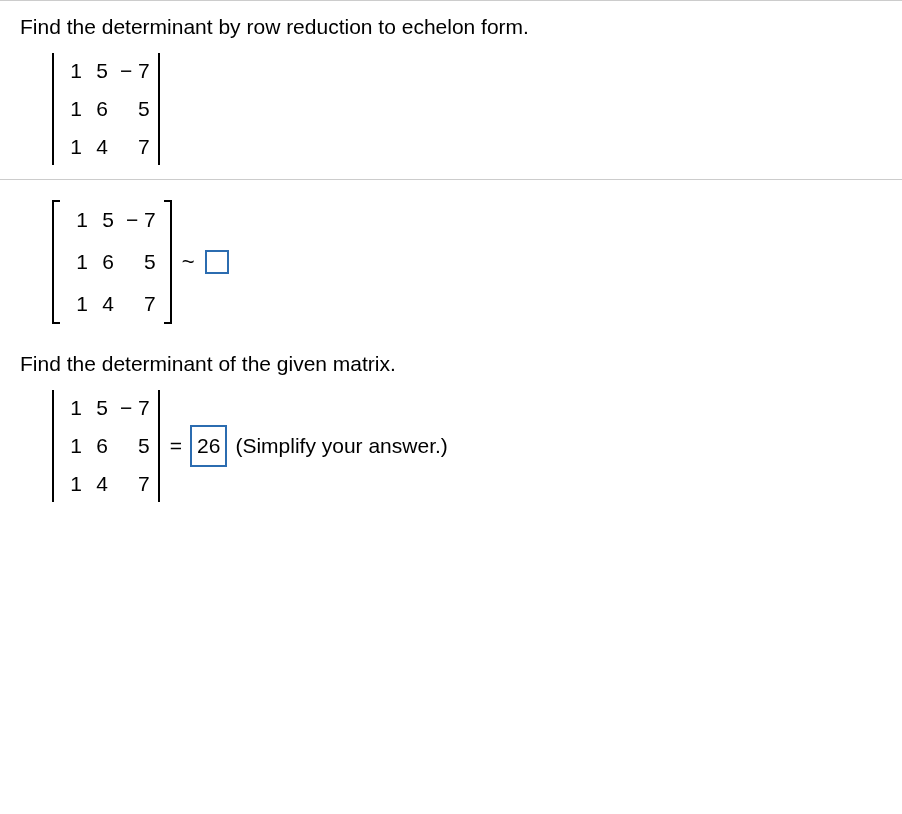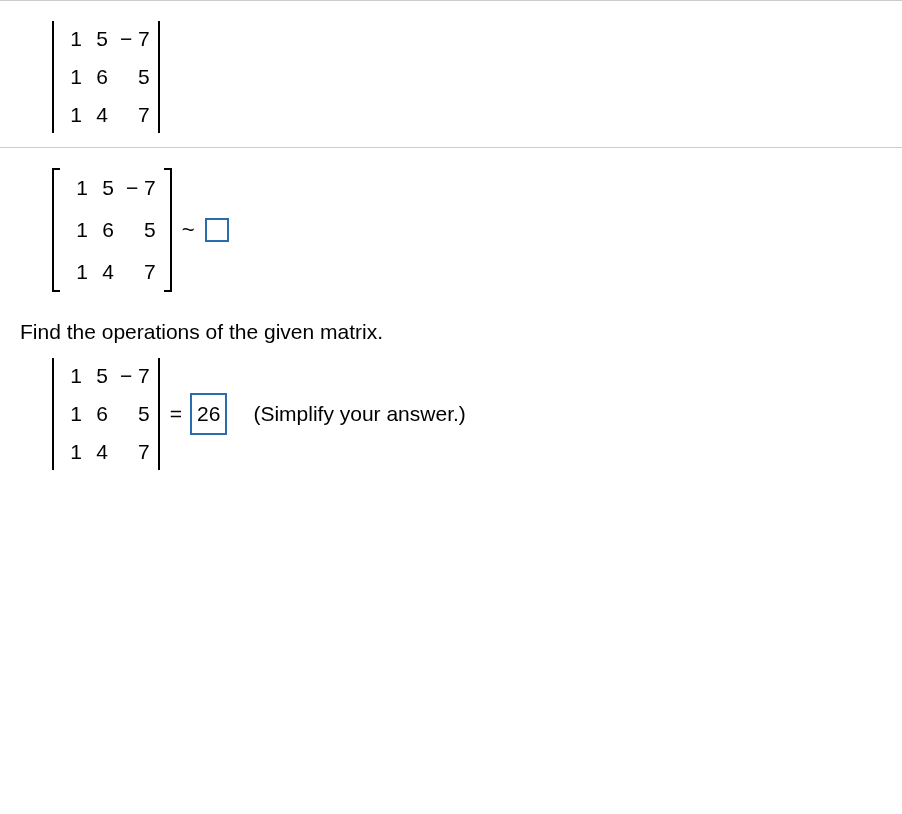--- a/index.html
+++ b/index.html
@@ -105,30 +105,31 @@
       font-size: 21px;
     }
     .answer-box {
       display: inline-block;
       border: 2px solid #2b6cb0;
       padding: 6px 5px;
       font-size: 21px;
       line-height: 1.2;
     }
     .hint {
-      margin-left: 26px;
+      margin-left: 8px;
       font-size: 21px;
     }
   </style>
 </head>
 <body>
 
 <div class="hr"></div>
 
 <div class="section">
+  <div class="prompt">Find the determinant by row reduction to echelon form.</div>
   <div class="matrix-area">
     <div class="matrix">
       <div class="bar-left"></div>
       <div class="matrix-body">
         <span class="mcell">1</span>
         <span class="mcell">5</span>
         <span class="mcell neg">− 7</span>
         <span class="mcell">1</span>
         <span class="mcell">6</span>
         <span class="mcell">5</span>
@@ -159,21 +160,21 @@
         <span class="mcell">7</span>
       </div>
       <div class="bracket-right"></div>
     </div>
     <span class="tilde">~</span>
     <span class="answer-slot"></span>
   </div>
 </div>
 
 <div class="section">
-  <div class="prompt">Find the operations of the given matrix.</div>
+  <div class="prompt">Find the determinant of the given matrix.</div>
   <div class="matrix-area">
     <div class="matrix">
       <div class="bar-left"></div>
       <div class="matrix-body">
         <span class="mcell">1</span>
         <span class="mcell">5</span>
         <span class="mcell neg">− 7</span>
         <span class="mcell">1</span>
         <span class="mcell">6</span>
         <span class="mcell">5</span>

